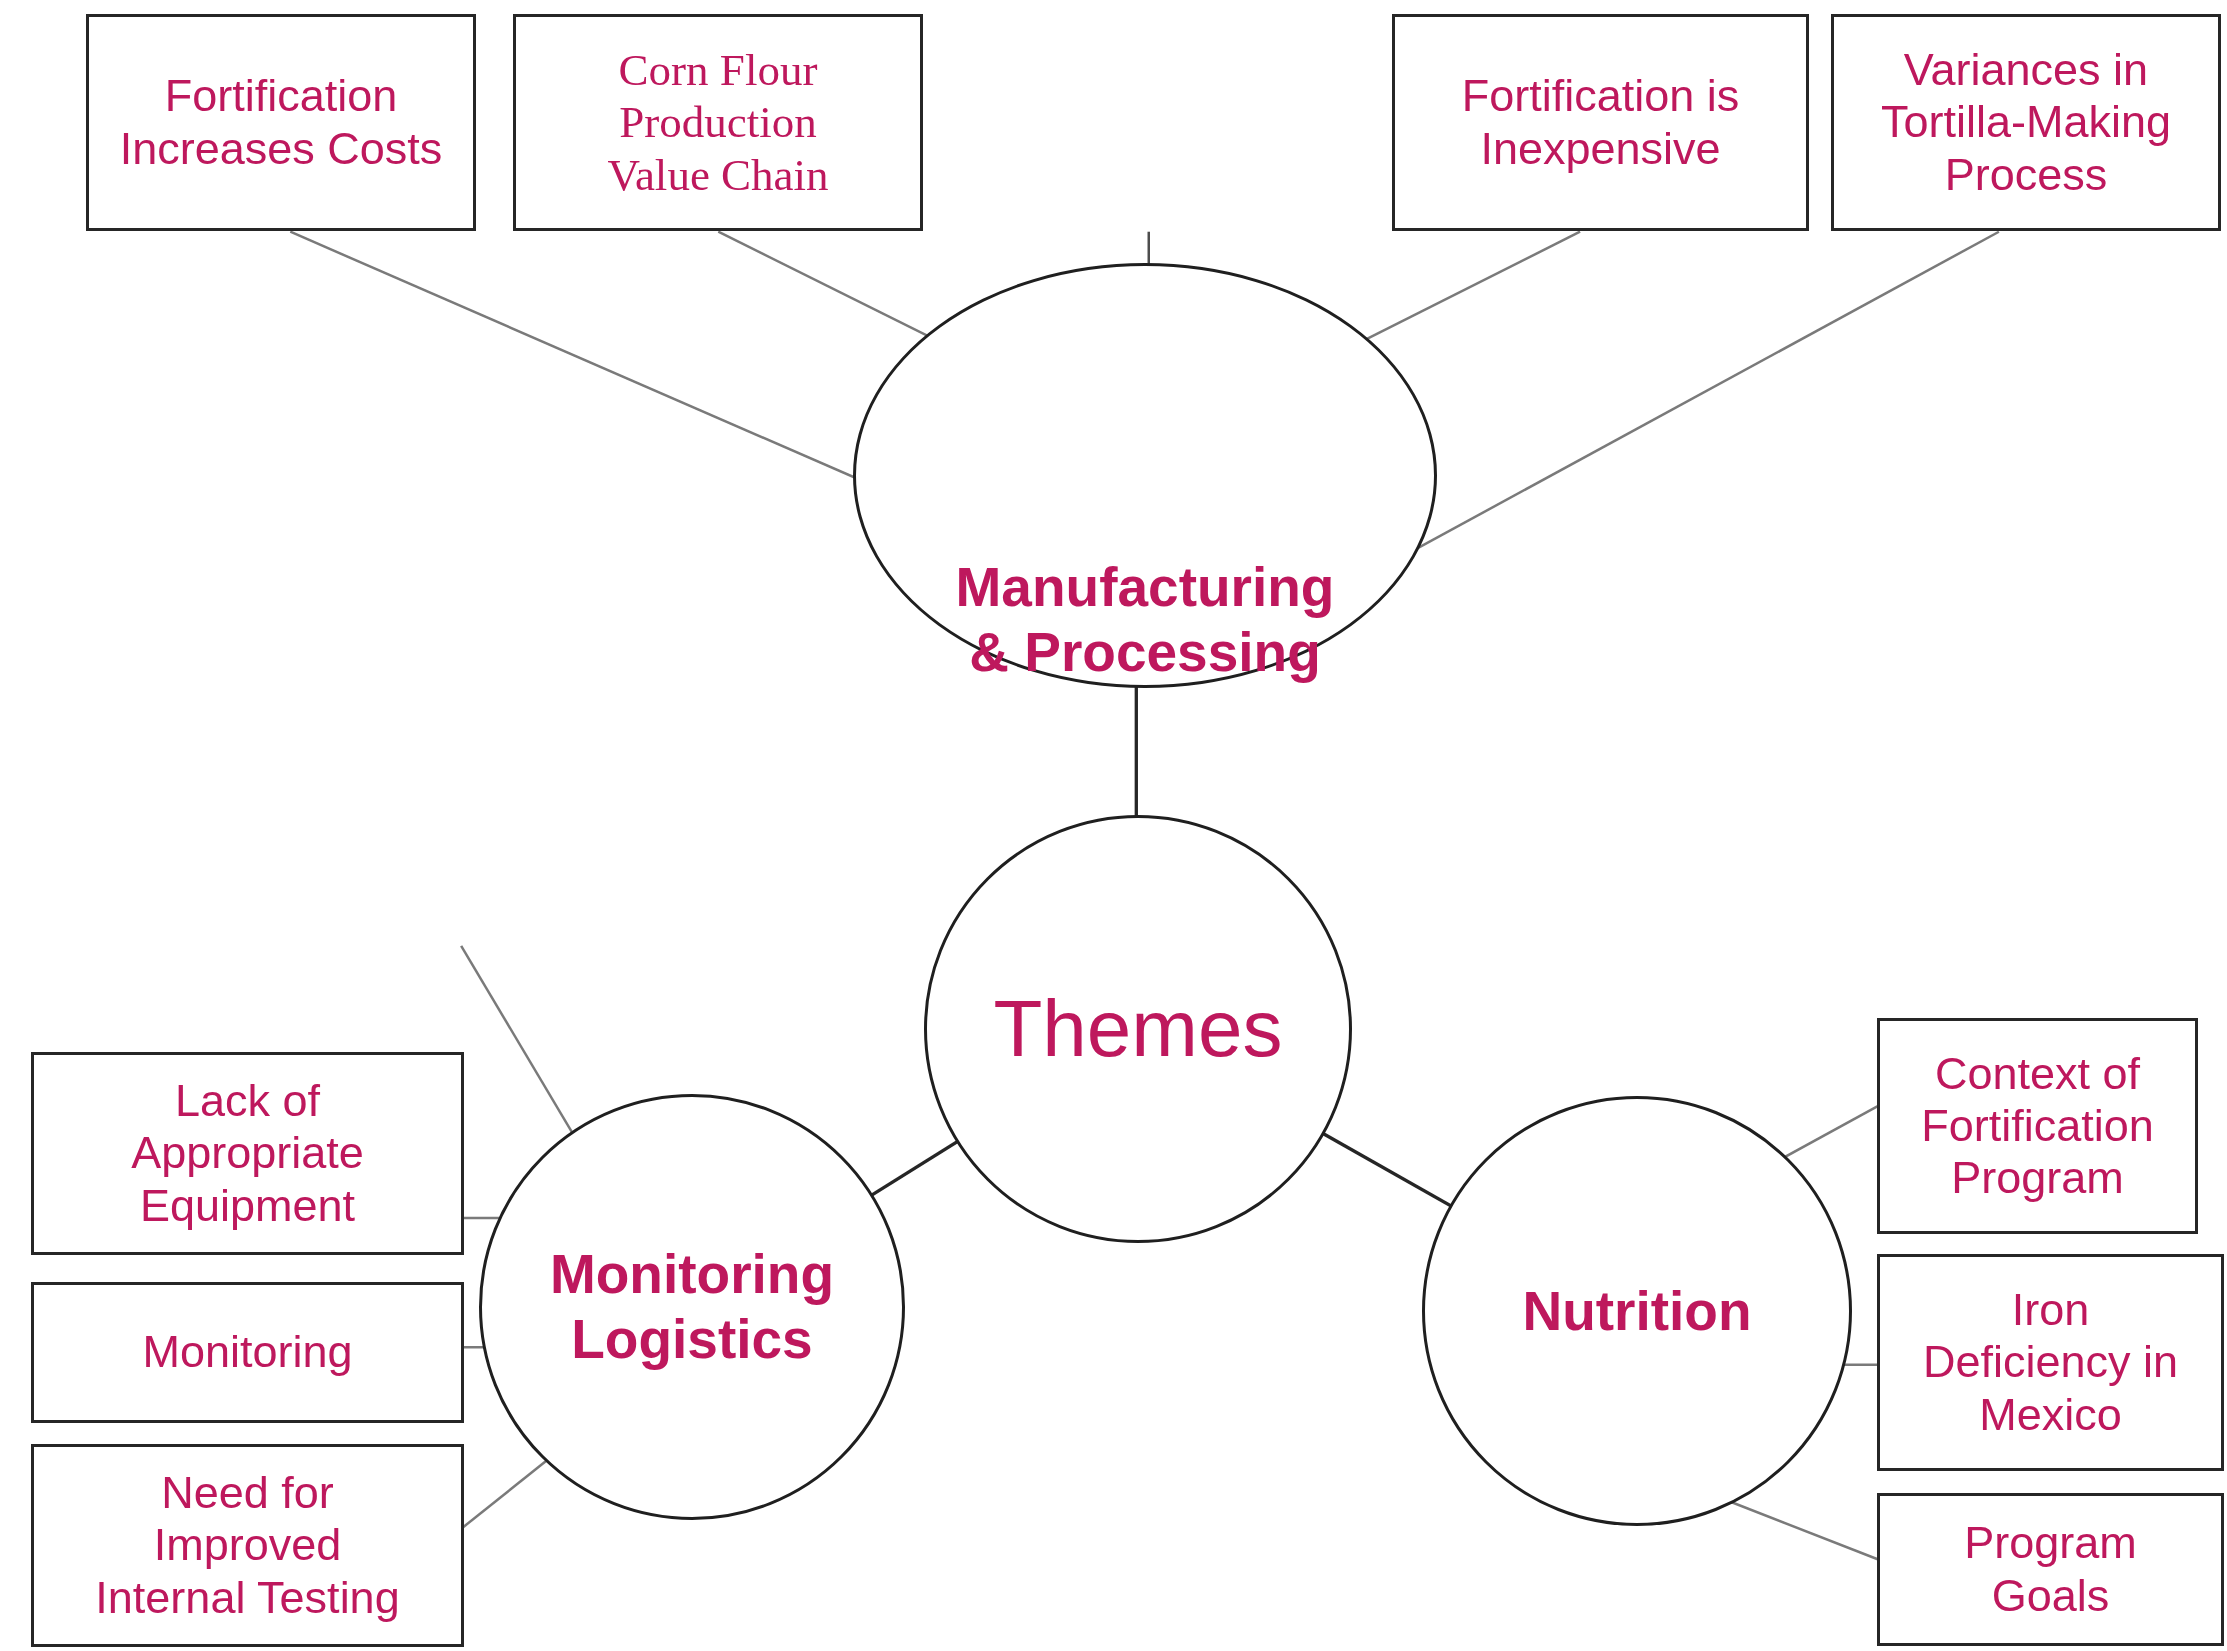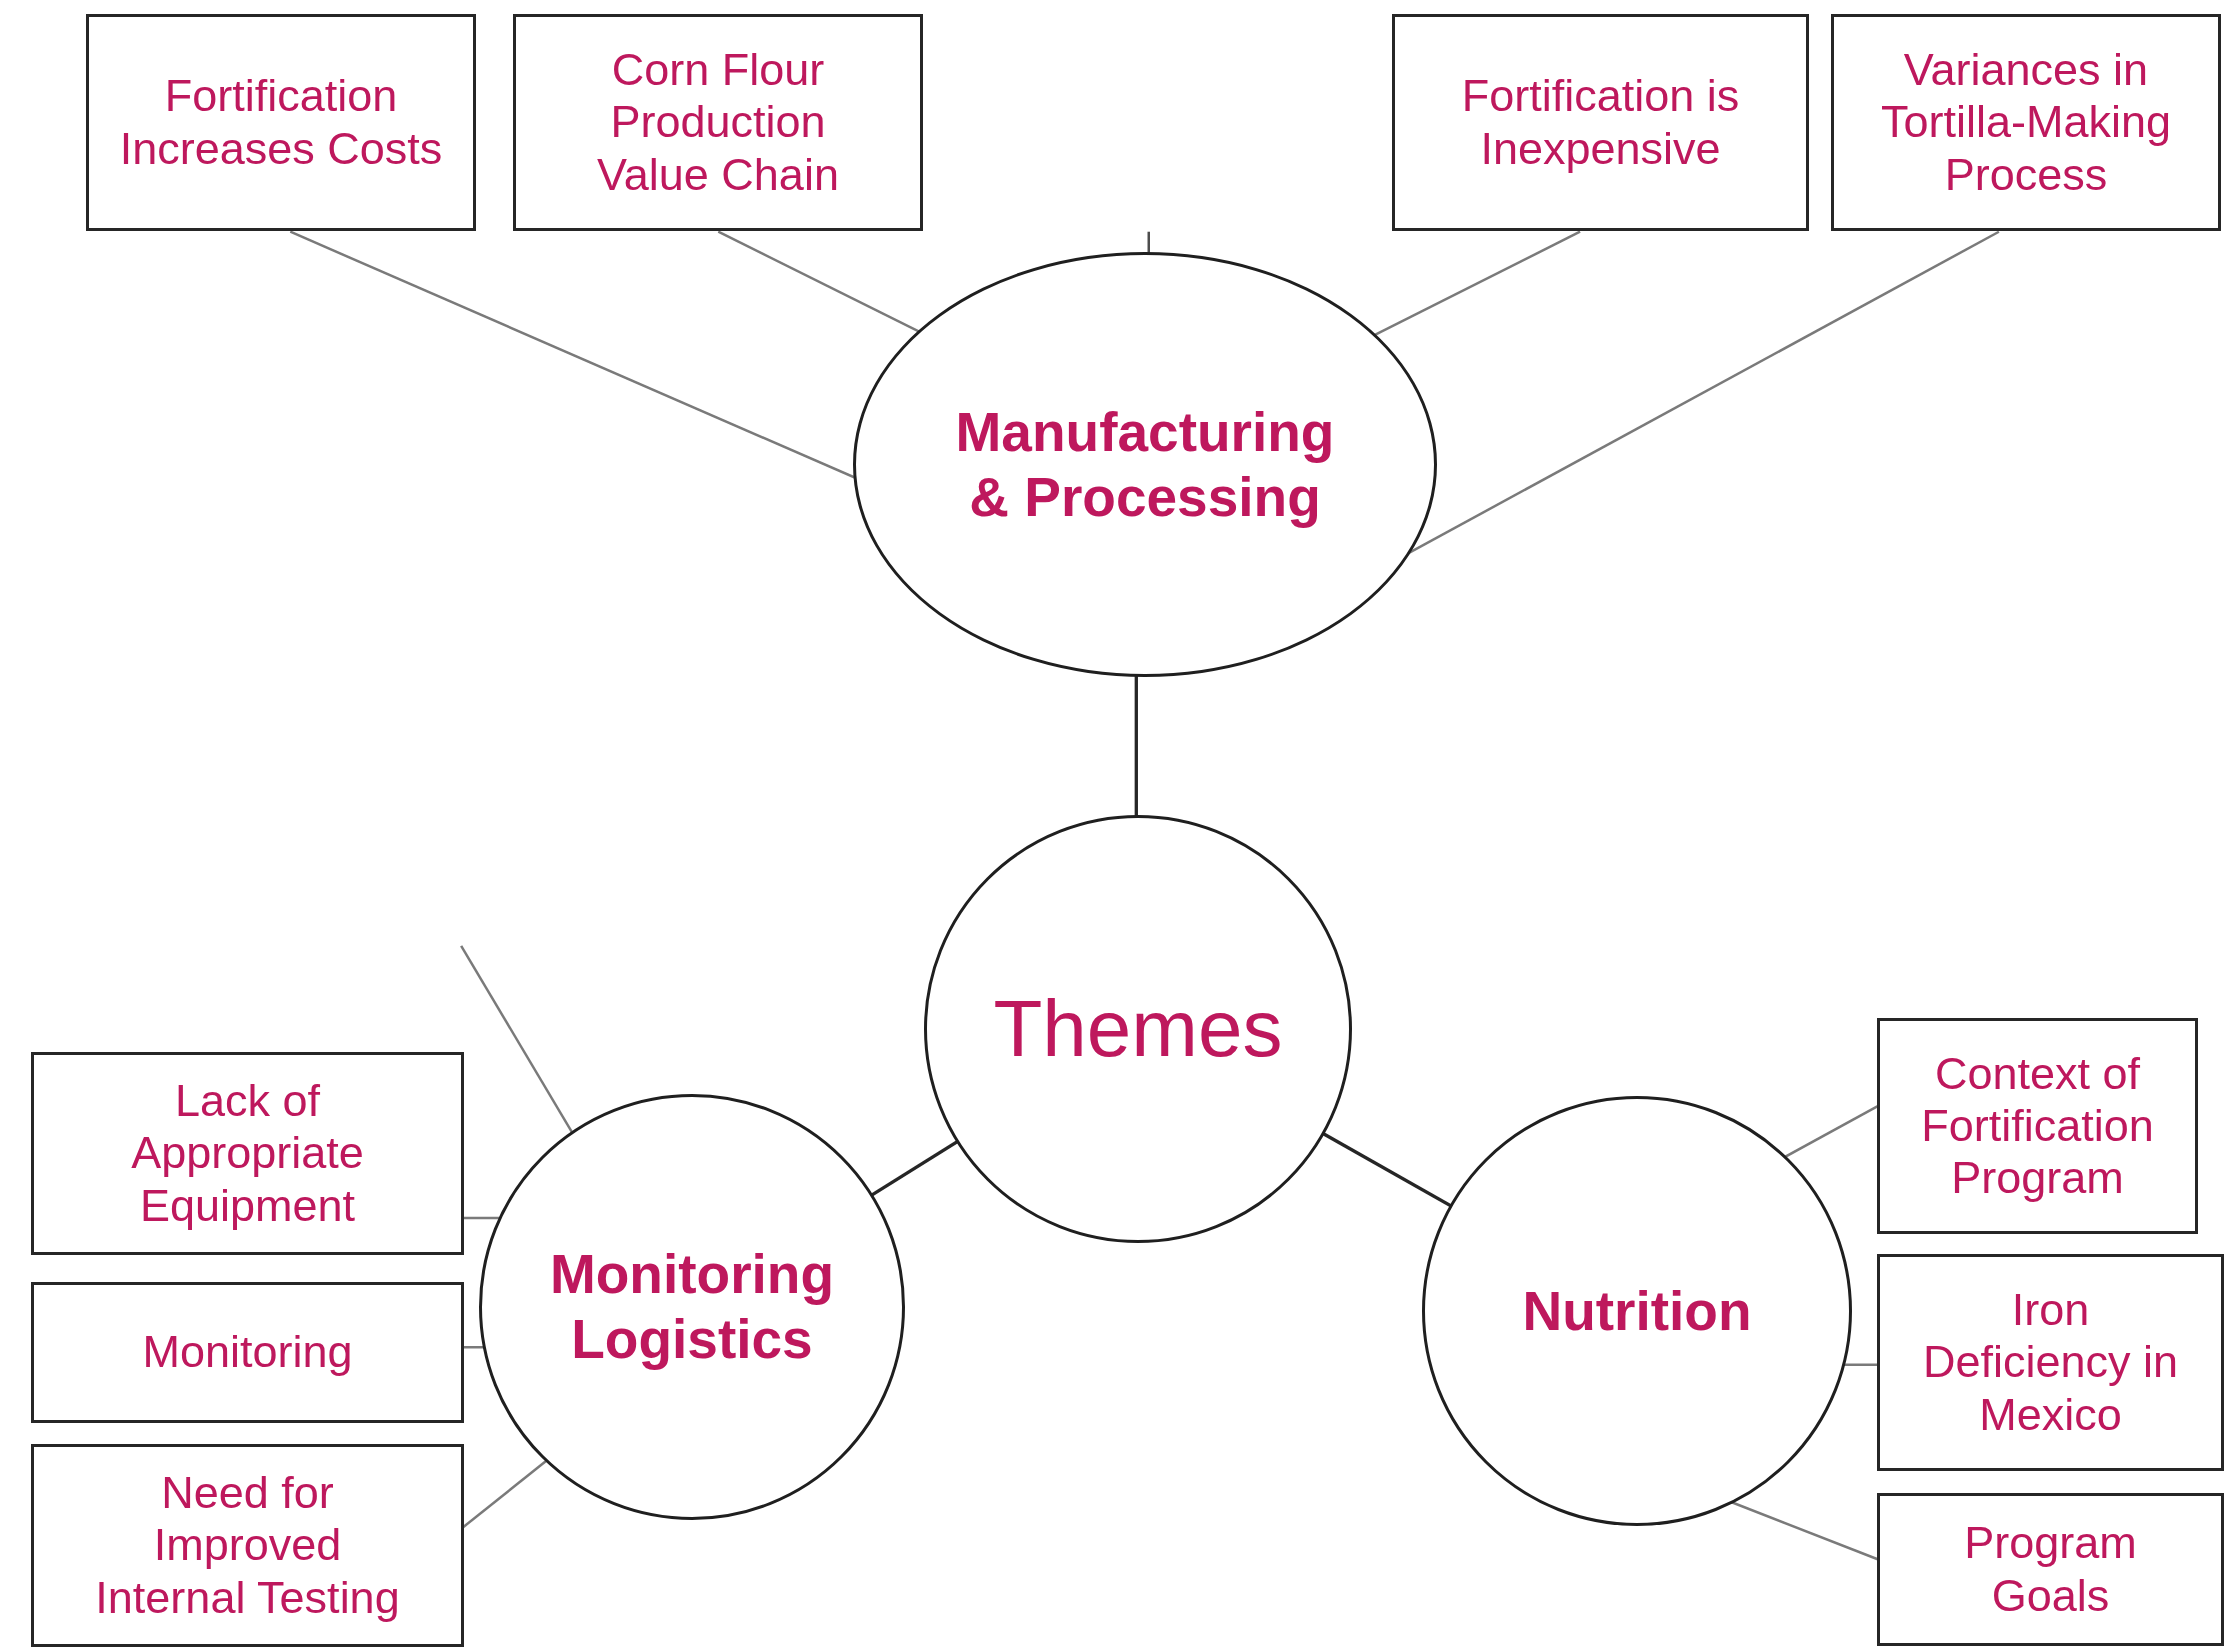--- a/index.html
+++ b/index.html
@@ -50,36 +50,36 @@
 
     <line x1="2120" y1="1412" x2="2270" y2="1330" stroke="#7a7a7a" stroke-width="3"></line>
     <line x1="2190" y1="1645" x2="2270" y2="1645" stroke="#7a7a7a" stroke-width="3"></line>
     <line x1="2060" y1="1800" x2="2270" y2="1882" stroke="#7a7a7a" stroke-width="3"></line>
   </svg>
 
   <div class="node rect" style="left:86px;top:14px;width:390px;height:217px;">
     <span class="lbl box-label">Fortification
 Increases Costs</span>
   </div>
-  <div class="node rect" style="left:513px;top:14px;width:410px;height:217px;">
+  <div class="node rect" style="left:513px;top:14px;width:410px;height:217px;font-family:Liberation Serif, serif;">
     <span class="lbl box-label">Corn Flour
 Production
 Value Chain</span>
   </div>
   <div class="node rect" style="left:1392px;top:14px;width:417px;height:217px;">
     <span class="lbl box-label">Fortification is
 Inexpensive</span>
   </div>
   <div class="node rect" style="left:1831px;top:14px;width:390px;height:217px;">
     <span class="lbl box-label">Variances in
 Tortilla-Making
 Process</span>
   </div>
 
-  <div class="node round" style="left:853px;top:252px;width:584px;height:425px;">
+  <div class="node round" style="left:853px;top:263px;width:584px;height:425px;align-items:flex-end;">
     <span class="lbl cat-label">Manufacturing
 &amp; Processing</span>
   </div>
 
 
   <div class="node round" style="left:924px;top:815px;width:428px;height:428px;text-align:right;">
     <span class="lbl themes-label">Themes</span>
   </div>
 
   <div class="node round" style="left:479px;top:1094px;width:426px;height:426px;">

